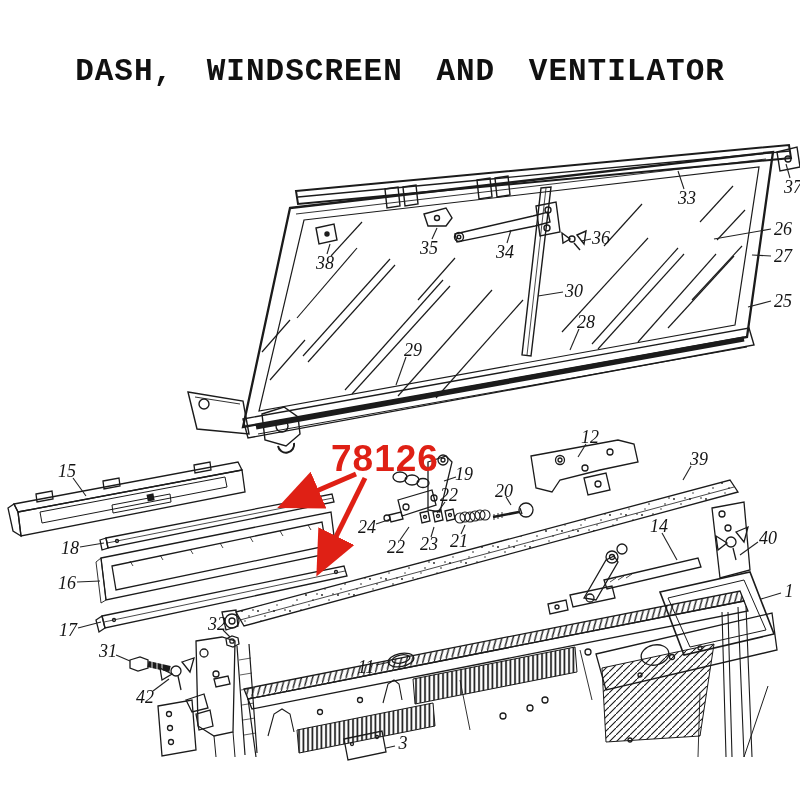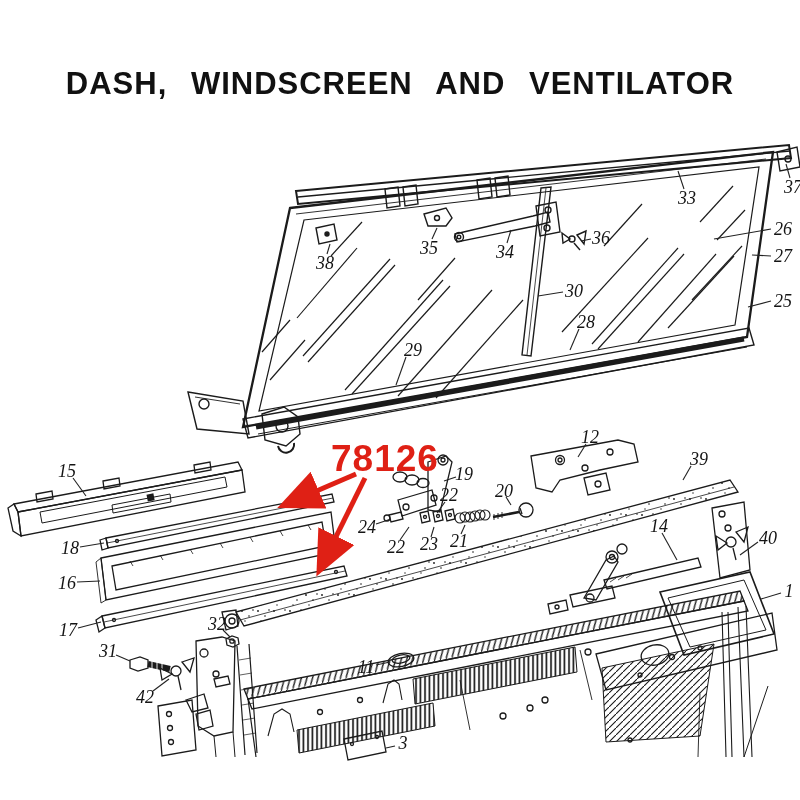--- a/index.html
+++ b/index.html
@@ -1,20 +1,20 @@
 <!DOCTYPE html>
 <html><head>
 <meta charset="utf-8">
 <style>
   html,body{margin:0;padding:0;}
   body{width:800px;height:800px;background:#ffffff;position:relative;overflow:hidden;
        font-family:"Liberation Serif",serif;}
   .stage{position:absolute;inset:0;}
-  h1.title{position:absolute;top:54px;left:0;right:0;margin:12px;text-align:center;
-       font-family:Liberation Sans, sans-serif;font-weight:bold;font-size:31px;
+  h1.title{position:absolute;top:54px;left:0;right:0;margin:0;text-align:center;
+       font-family:Liberation Mono, monospace;font-weight:bold;font-size:31px;
        letter-spacing:1px;word-spacing:14px;color:#111;}
   svg{position:absolute;top:0;left:0;}
   .callout{font:italic 18px "Liberation Serif",serif;fill:#141414;}
   .leader{stroke:#222;stroke-width:1.1;fill:none;}
   .hl-text{font:bold 37px "Liberation Sans",sans-serif;letter-spacing:1px;}
   .hl-arrow{stroke-width:5;fill:none;}
 </style>
 </head>
 <body>
 

